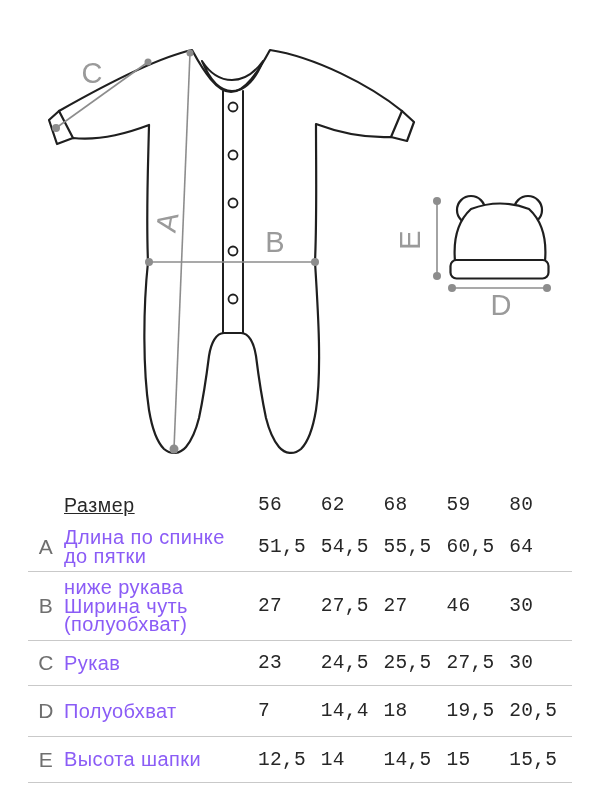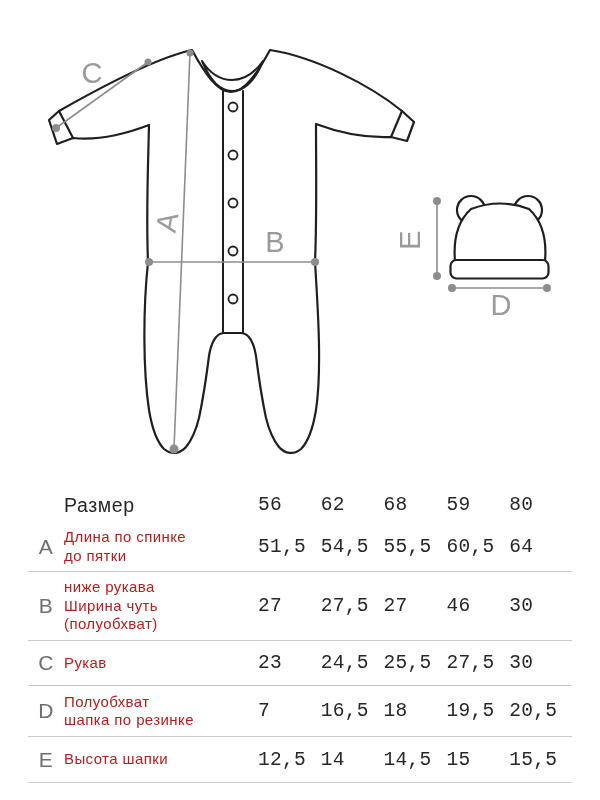--- a/index.html
+++ b/index.html
@@ -4,23 +4,23 @@
 <style>
   html,body{margin:0;padding:0;background:#ffffff;}
   .page{position:relative;width:600px;height:800px;background:#fff;overflow:hidden;
         font-family:"Liberation Sans","DejaVu Sans",sans-serif;}
   .diagram{position:absolute;top:0;left:0;}
   .diagram text{font-family:"Liberation Sans","DejaVu Sans",sans-serif;font-size:29px;fill:#9a9a9a;}
   .size-table{position:absolute;left:28px;top:488px;width:544px;}
   .trow{display:grid;grid-template-columns:36px 194px repeat(5,1fr);align-items:center;}
   .trow.data{border-bottom:1px solid #c9c9c9;}
   .cell-letter{font-size:21px;color:#6f6f6f;text-align:center;letter-spacing:.5px;}
-  .cell-desc{font-size:15px;line-height:18.5px;color:#b91c1c;letter-spacing:.4px;text-align:left;}
+  .cell-desc{font-size:20px;line-height:18.5px;color:#8b5cf6;letter-spacing:.4px;text-align:left;}
   .cell-val{font-size:19.5px;color:#272727;text-align:left;letter-spacing:.3px;font-family:Liberation Mono, monospace;}
-  .header-label{font-size:19.5px;color:#272727;letter-spacing:.6px;}
+  .header-label{font-size:19.5px;color:#272727;letter-spacing:.6px;text-decoration:underline;}
   .h-header{height:34px;}
   .h-a{height:49px;}
   .h-b{height:68px;}
   .h-c{height:44px;}
   .h-d{height:50px;}
   .h-e{height:45px;}
 </style>
 </head>
 <body>
 
@@ -162,24 +162,23 @@
       <div class="cell-val">24,5</div>
       <div class="cell-val">25,5</div>
       <div class="cell-val">27,5</div>
       <div class="cell-val">30</div>
     </div>
 
     <div class="trow data h-d">
       <div class="cell-letter">D</div>
       <div class="cell-desc">
         <div>Полуобхват</div>
-        <div>шапка по резинке</div>
       </div>
       <div class="cell-val">7</div>
-      <div class="cell-val">16,5</div>
+      <div class="cell-val">14,4</div>
       <div class="cell-val">18</div>
       <div class="cell-val">19,5</div>
       <div class="cell-val">20,5</div>
     </div>
 
     <div class="trow data h-e">
       <div class="cell-letter">E</div>
       <div class="cell-desc">
         <div>Высота шапки</div>
       </div>

